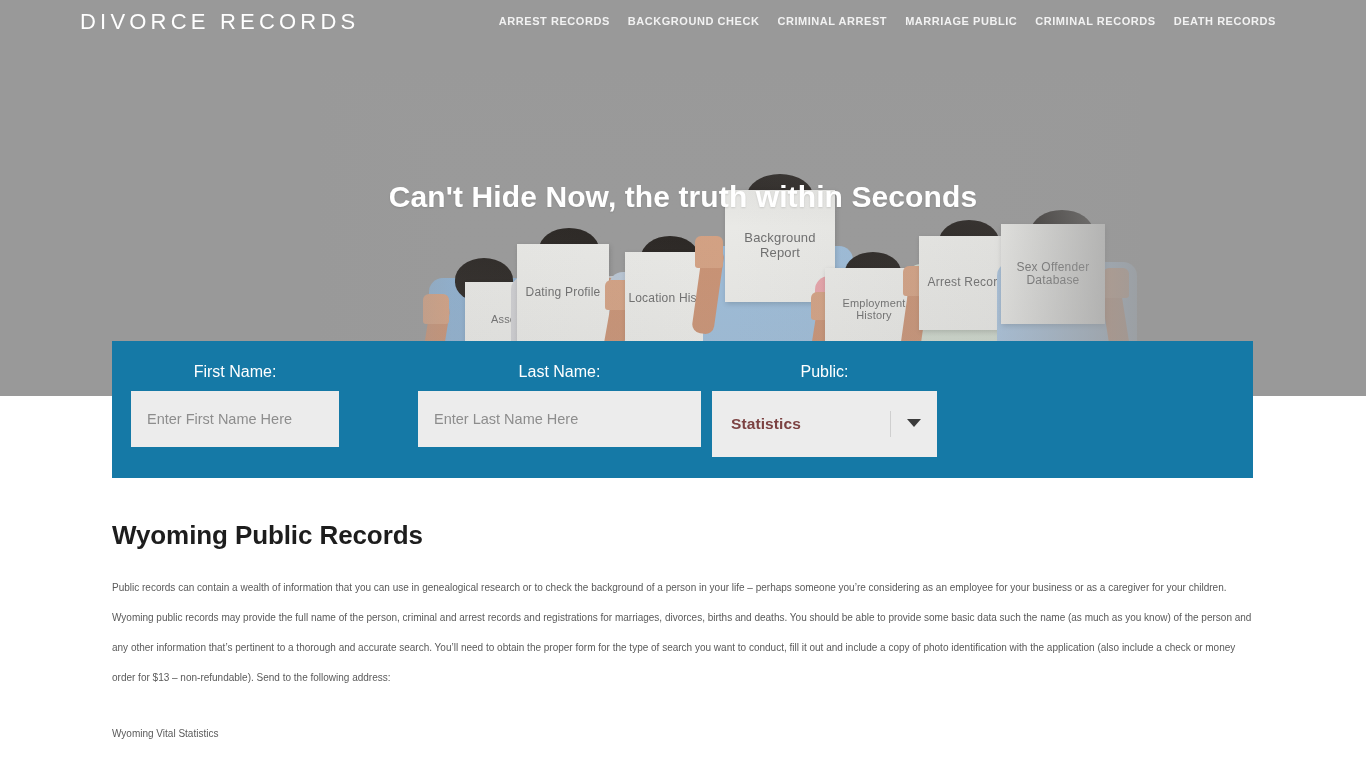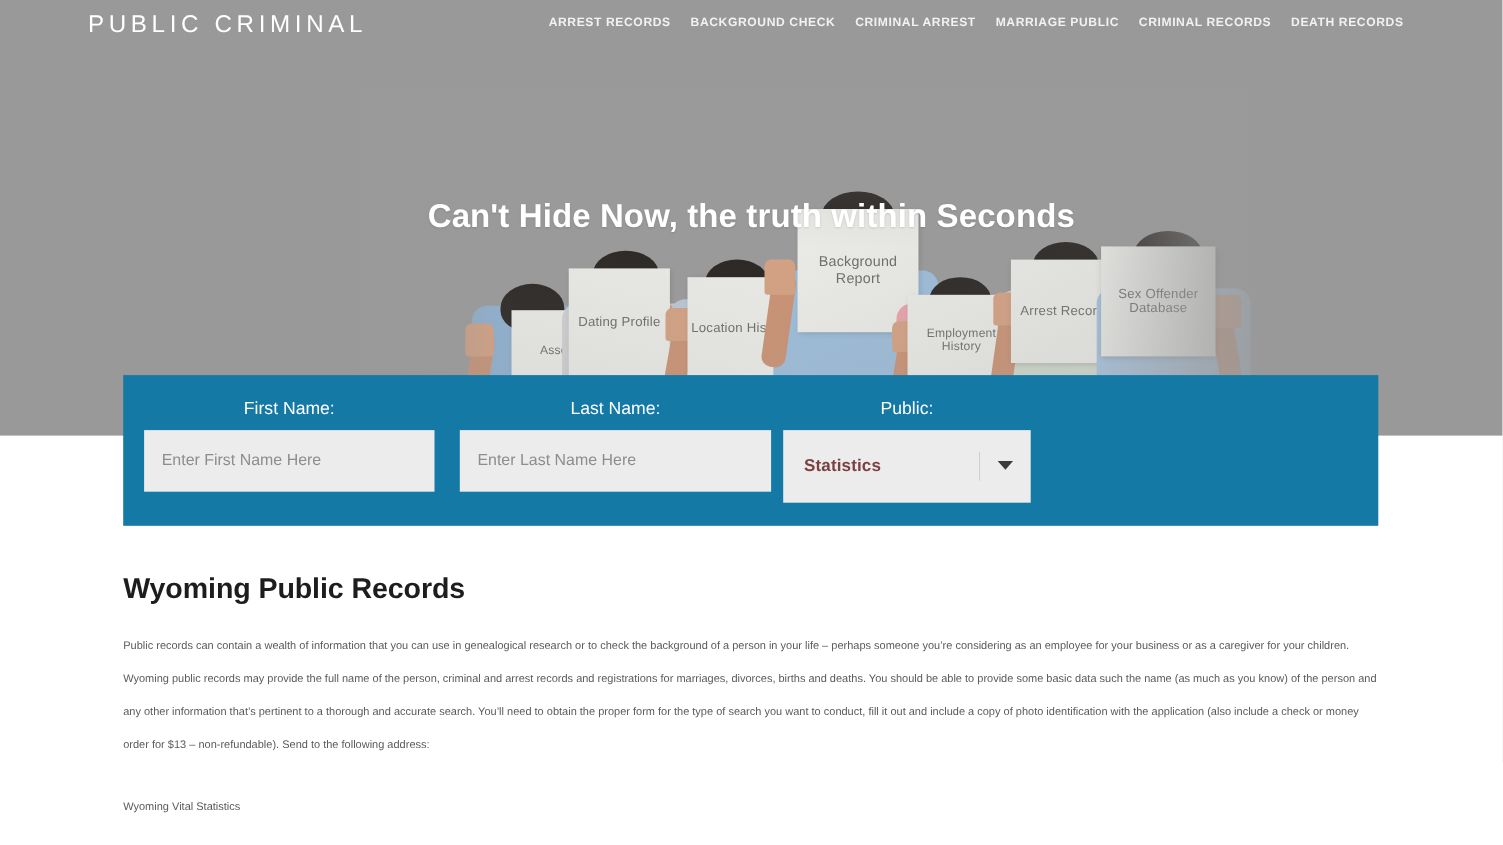--- a/index.html
+++ b/index.html
@@ -181,21 +181,21 @@
     background: #ececec;
     border: none;
     outline: none;
     padding: 0 16px;
     font-family: "Liberation Sans", sans-serif;
     font-size: 14.5px;
     color: #444;
   }
   .text-input::placeholder { color: #8d8d8d; }
 
-  .group-first { left: 19px;  top: 22px; width: 264px; }
+  .group-first { left: 19px;  top: 22px; width: 208px; }
   .group-last  { left: 306px; top: 22px; width: 283px; }
   .group-state { left: 600px; top: 22px; width: 225px; }
 
   .select-wrap {
     position: relative;
     width: 100%;
     height: 66px;
     background: #ececec;
     display: flex;
     align-items: center;
@@ -345,21 +345,21 @@
         </div>
 
       </div>
       <div class="hero-fade"></div>
     </div>
 
     <div class="hero-headline">Can't Hide Now, the truth within Seconds</div>
   </div>
 
   <div class="topnav">
-    <div class="brand">PUBLIC CRIMINAL</div>
+    <div class="brand">DIVORCE RECORDS</div>
     <div class="navlinks">
       <a class="navlink">ARREST RECORDS</a>
       <a class="navlink">BACKGROUND CHECK</a>
       <a class="navlink">CRIMINAL ARREST</a>
       <a class="navlink">MARRIAGE PUBLIC</a>
       <a class="navlink">CRIMINAL RECORDS</a>
       <a class="navlink">DEATH RECORDS</a>
     </div>
   </div>
 

